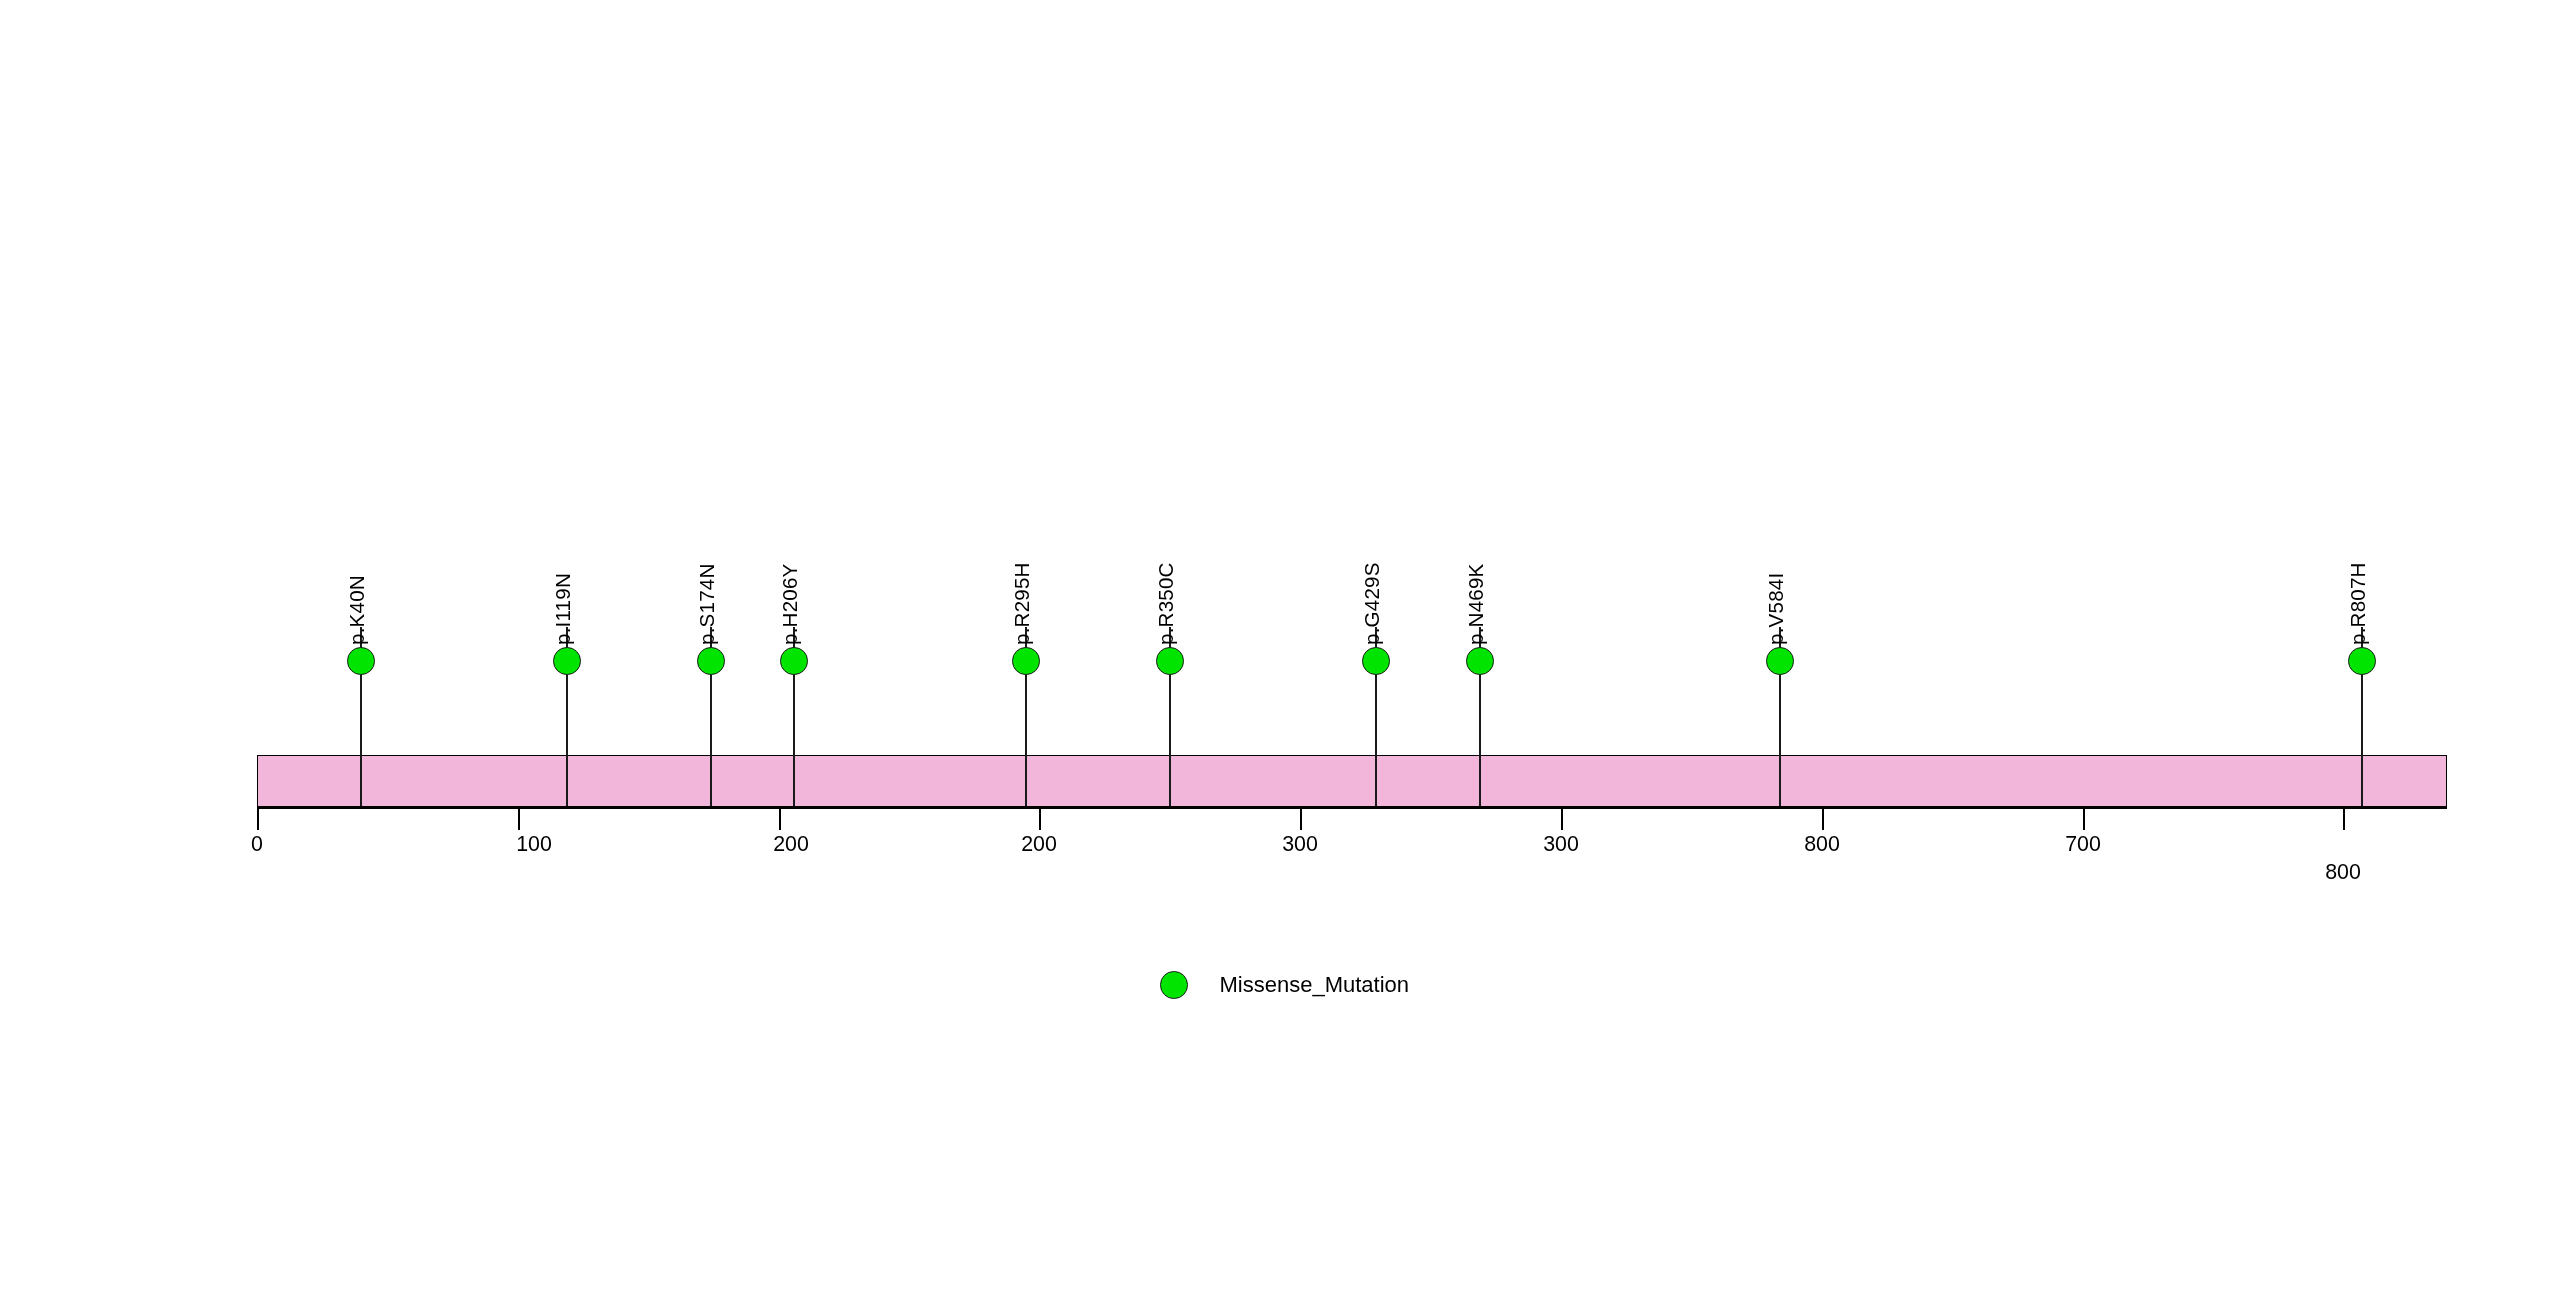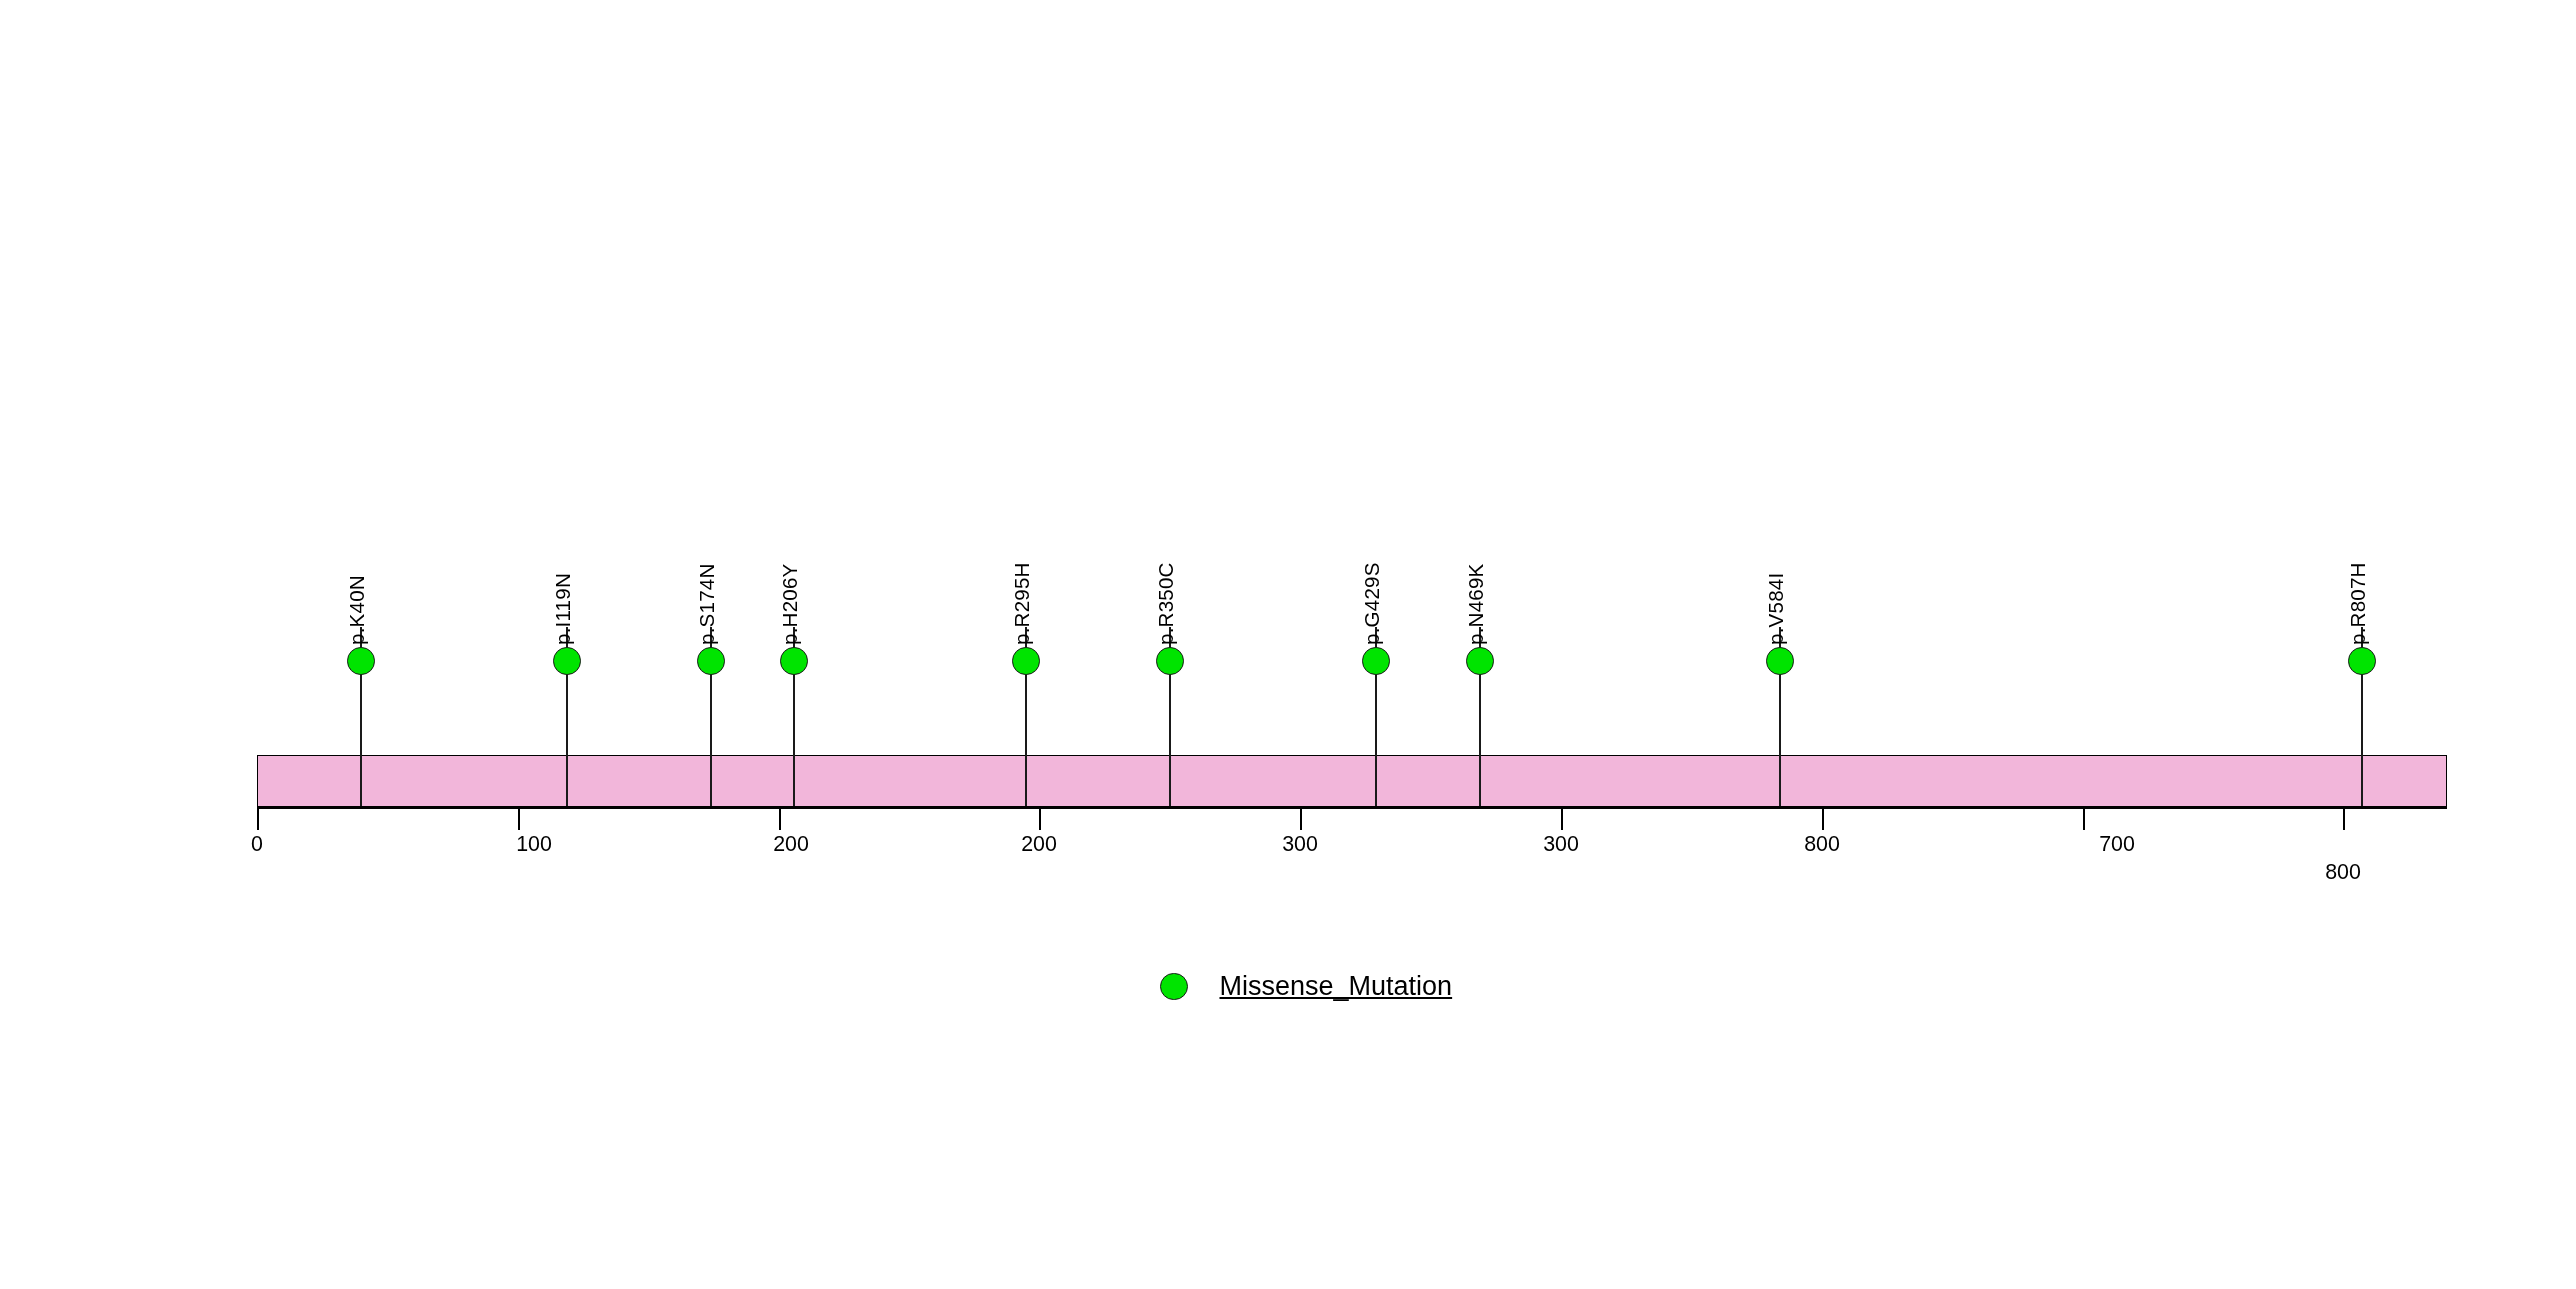--- a/index.html
+++ b/index.html
@@ -82,24 +82,23 @@
     position: absolute;
     display: flex;
     align-items: center;
   }
   .legend-swatch {
     border-radius: 50%;
     border: 1.1px solid #1a1a1a;
     box-sizing: border-box;
   }
   .legend-label {
-    font-size: 27px;
+    font-size: 22px;
     color: #000000;
     white-space: nowrap;
-    text-decoration: underline;
   }
 </style>
 </head>
 <body>
 
 <div id="plot-root">
 
   <div class="backbone" id="backbone" style="left: 257px; top: 755px; width: 2190px; height: 52px; background: rgb(242, 182, 218);"></div>
 
   <div id="lollipop-layer">
@@ -165,21 +164,21 @@
       <div class="tick-label" style="left: 779px; top: 832px; margin-left: 12px;">200</div>
       <div class="tick" style="left: 1039px; top: 807px; height: 23px;"></div>
       <div class="tick-label" style="left: 1039px; top: 832px;">200</div>
       <div class="tick" style="left: 1300px; top: 807px; height: 23px;"></div>
       <div class="tick-label" style="left: 1300px; top: 832px;">300</div>
       <div class="tick" style="left: 1561px; top: 807px; height: 23px;"></div>
       <div class="tick-label" style="left: 1561px; top: 832px;">300</div>
       <div class="tick" style="left: 1822px; top: 807px; height: 23px;"></div>
       <div class="tick-label" style="left: 1822px; top: 832px;">800</div>
       <div class="tick" style="left: 2083px; top: 807px; height: 23px;"></div>
-      <div class="tick-label" style="left: 2083px; top: 832px; margin-left: 34px;">700</div>
+      <div class="tick-label" style="left: 2083px; top: 832px;">700</div>
       <div class="tick" style="left: 2343px; top: 807px; height: 23px;"></div>
       <div class="tick-label" style="left: 2343px; top: 832px; margin-top: 28px;">800</div>
     </div>
 
   <div class="legend" id="legend" style="left: 1160px; top: 971px;">
       <span class="legend-swatch" style="width: 27.5px; height: 27.5px; background: rgb(0, 228, 0);"></span>
       <span class="legend-label" style="margin-left: 32px;">Missense_Mutation</span>
     </div>
 
 </div>

